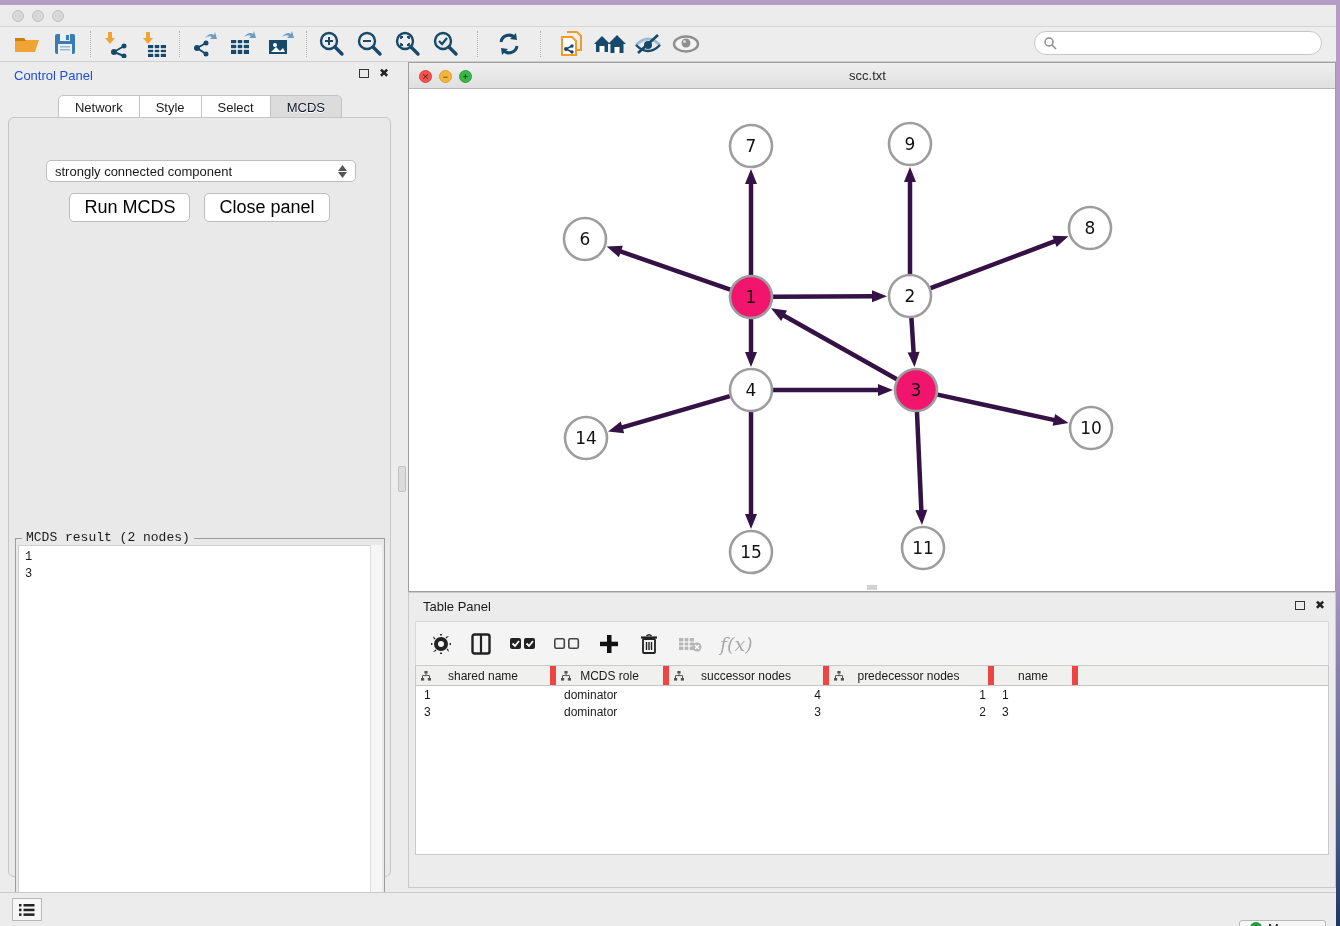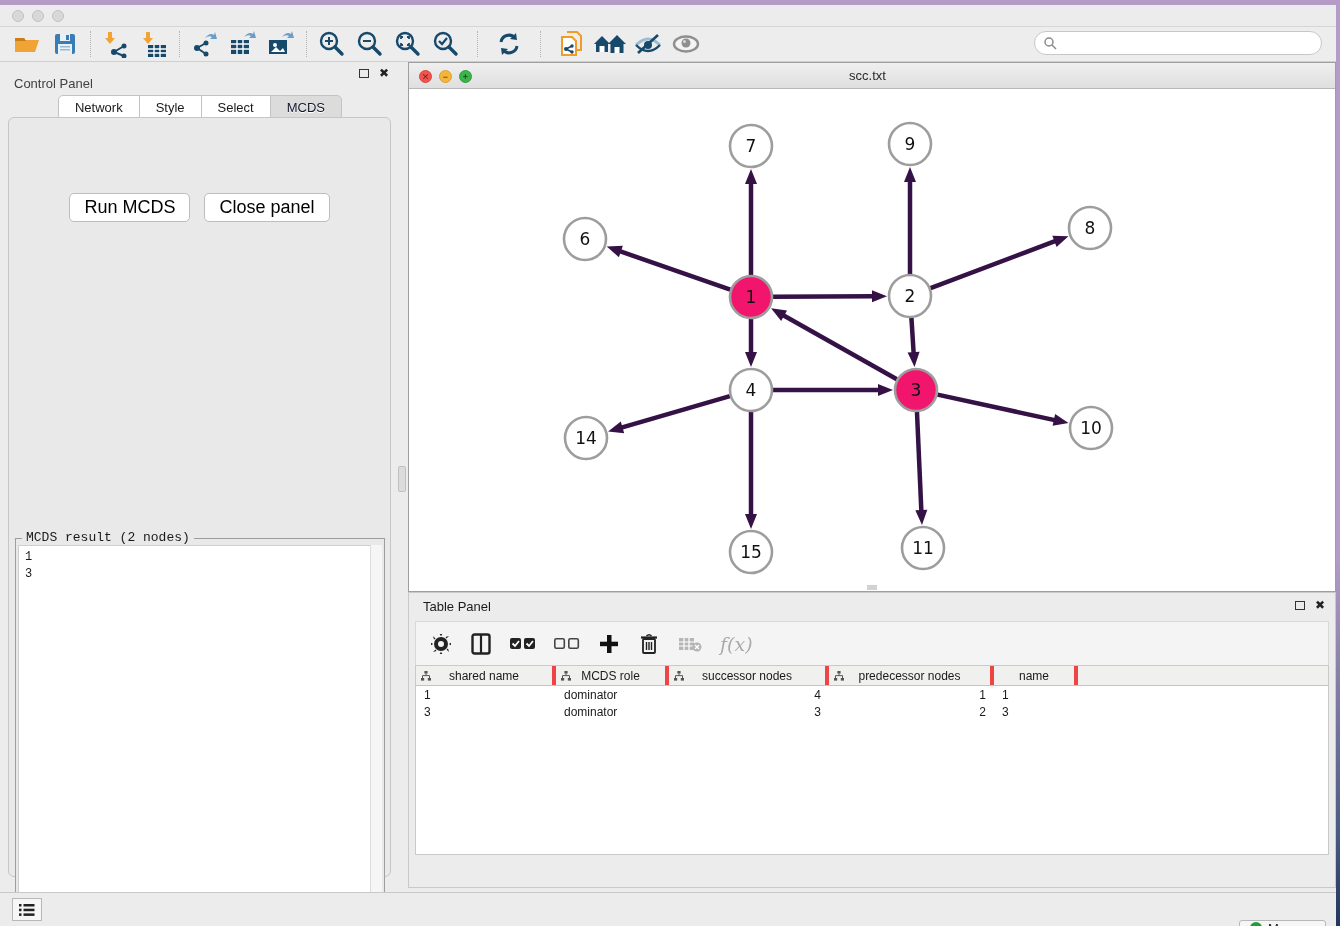--- a/index.html
+++ b/index.html
@@ -19,21 +19,21 @@
   
   .toolbar { position:absolute; left:0; top:27px; width:1336px; height:35px; background:#eeedee; border-bottom:1px solid #cfcfcf; display:flex; align-items:center; padding-left:8px; }
   .tb-btn { width:38px; height:30px; display:flex; align-items:center; justify-content:center; }
   .tb-sep { width:1px; height:26px; border-left:1px dotted #b3b3b3; margin:0 6px; }
   .searchbox { position:absolute; right:14px; top:4px; width:288px; height:24px; background:#fff; border:1px solid #c7c7c7; border-radius:12px; display:flex; align-items:center; padding-left:8px; }
   .searchbox input { border:none; outline:none; flex:1; font-size:12px; background:transparent; margin-left:5px; }
 
   
   .control-panel { position:absolute; left:0; top:62px; width:399px; height:820px; background:#ececec; }
   .panel-head { position:absolute; left:0; top:0; width:100%; height:26px; }
-  .panel-head .ptitle { position:absolute; left:14px; top:6px; font-size:13px; color:#404040;margin-top:8px; }
+  .panel-head .ptitle { position:absolute; left:14px; top:6px; font-size:13px; color:#1d4ed8; }
   .ph-btns { position:absolute; right:10px; top:6px; display:flex; gap:10px; align-items:center; }
   .float-ic { width:10px; height:9px; border:1.5px solid #333; display:inline-block; }
   .close-ic { font-size:12px; font-weight:bold; color:#222; line-height:10px; }
 
   .cp-tabs { position:absolute; left:0; top:33px; width:100%; display:flex; justify-content:center; }
   .tab { border:1px solid #c3c3c3; background:#fff; padding:4px 16px; font-size:13px; margin-right:-1px; }
   .tab:first-child { border-radius:5px 0 0 5px; }
   .tab.last { border-radius:0 5px 5px 0; }
   .tab.active { background:#dcdcdc; color:#0f172a; text-shadow:0 1px 0 #fff; }
 
@@ -62,21 +62,21 @@
 
   
   .table-panel { position:absolute; left:408px; top:592px; width:928px; height:296px; background:#ececec; border:1px solid #c9c9c9; }
   .tp-head { position:relative; height:26px; }
   .tp-head .ptitle { position:absolute; left:14px; top:6px; }
   .tp-toolbar { position:absolute; left:6px; top:28px; right:6px; height:44px; background:#f4f4f4; border:1px solid #d8d8d8; border-bottom:none; display:flex; align-items:center; gap:18px; padding-left:14px; }
   .tp-tool { display:flex; align-items:center; justify-content:center; min-width:22px; }
   .fx-label { font-family:"DejaVu Serif",serif; font-style:italic; font-size:19px; color:#a9a9a9; }
   .tp-tablewrap { position:absolute; left:6px; top:72px; right:6px; height:190px; background:#fff; border:1px solid #c9c9c9; overflow:hidden; }
   .thead { display:flex; background:#f0f0ef; border-bottom:1px solid #c4c4c4; height:20px; }
-  .th { display:flex; align-items:center; justify-content:center; gap:5px; font-size:12px; border-right:4px solid #ef4444; position:relative; }
+  .th { display:flex; align-items:center; justify-content:center; gap:5px; font-size:12px; border-right:6px solid #ef4444; position:relative; }
   .th .tree-ic { position:absolute; left:5px; top:4px; }
   .tr { display:flex; height:17px; align-items:center; }
   .td { font-size:12px; padding:0 8px; }
   .tp-tabs { position:absolute; left:0; right:0; top:268px; display:flex; justify-content:center; }
 
   
   .statusbar { position:absolute; left:0; top:892px; width:1336px; height:34px; background:#ececec; border-top:1px solid #c8c8c8; }
   .list-btn { position:absolute; left:12px; top:5px; width:30px; height:23px; background:#f6f6f6; border:1px solid #b8b8b8; display:flex; align-items:center; justify-content:center; }
   .memory-btn { position:absolute; right:10px; top:5px; height:16px; background:#f6f6f6; border:1px solid #b8b8b8; border-radius:3px; display:flex; align-items:center; gap:6px; padding:0 10px; font-size:13px;margin-top:22px; }
   .mem-dot { width:12px; height:12px; border-radius:50%; background:#1f9d3f; }
@@ -246,20 +246,31 @@
       <span class="close-ic">✖</span>
     </span>
   </div>
   <div class="cp-tabs">
     <div class="tab">Network</div>
     <div class="tab">Style</div>
     <div class="tab">Select</div>
     <div class="tab last active">MCDS</div>
   </div>
   <div class="cp-body">
+    <div class="criterion">
+      <span>strongly connected component</span>
+      <span class="stepper">
+        <svg width="9" height="6" viewBox="0 0 9 6">
+            <path d="M4.5 0 L9 6 H0z" fill="#555"></path>
+          </svg>
+        <svg width="9" height="6" viewBox="0 0 9 6">
+            <path d="M4.5 6 L0 0 H9z" fill="#555"></path>
+          </svg>
+      </span>
+    </div>
     <div class="cp-buttons">
       <button class="btn">Run MCDS</button>
       <button class="btn">Close panel</button>
     </div>
     <div class="result-fieldset">
       <span class="result-legend">MCDS result (2 nodes)</span>
       <div class="result-box">1
 3</div>
       <div class="result-scroll"></div>
     </div>

